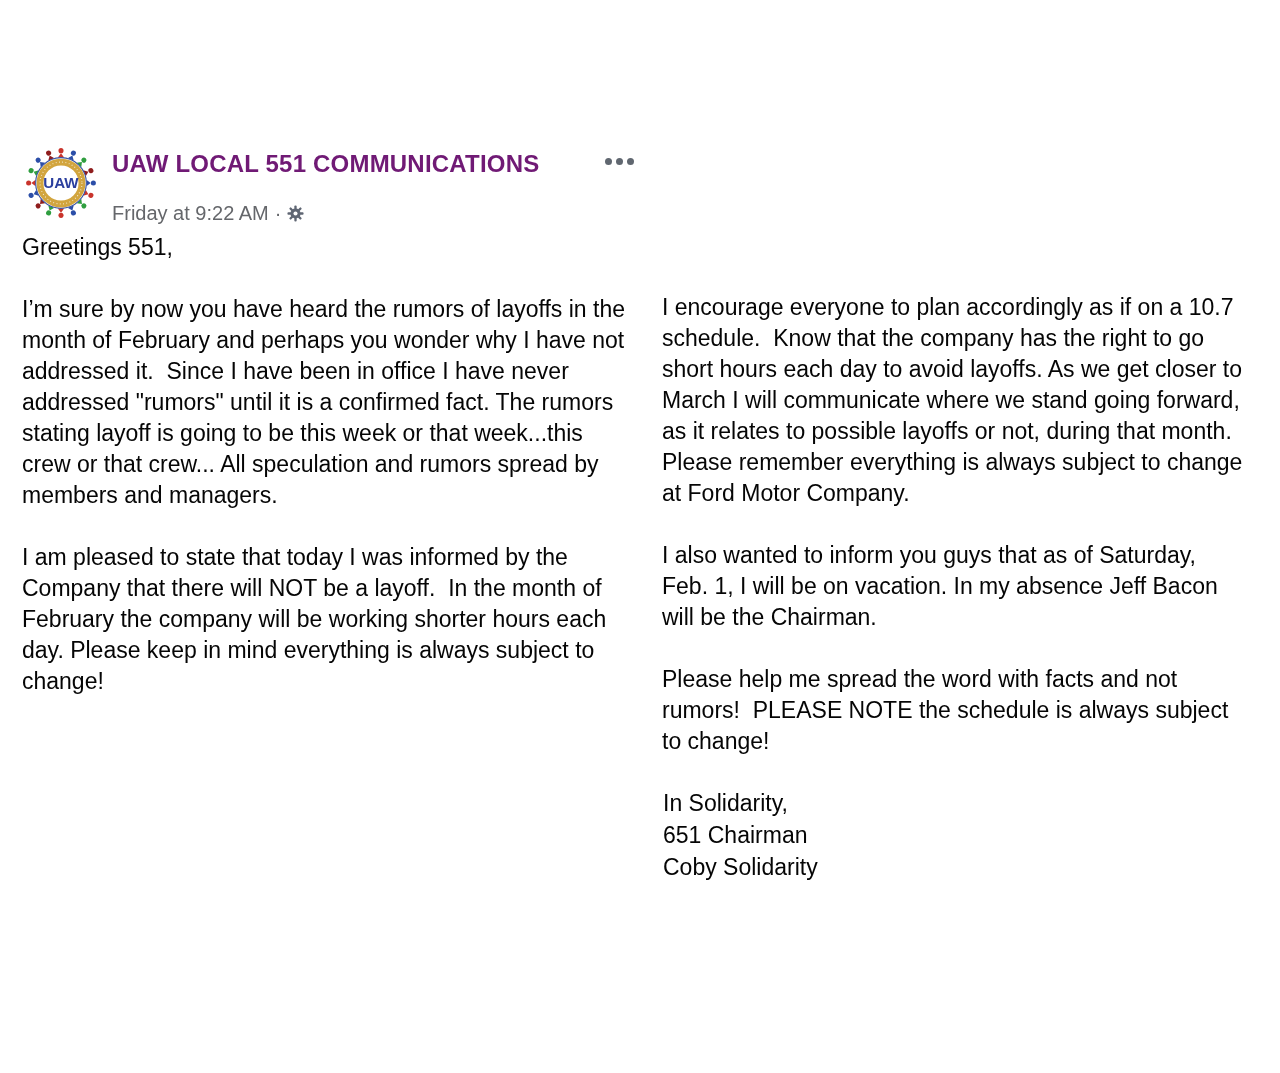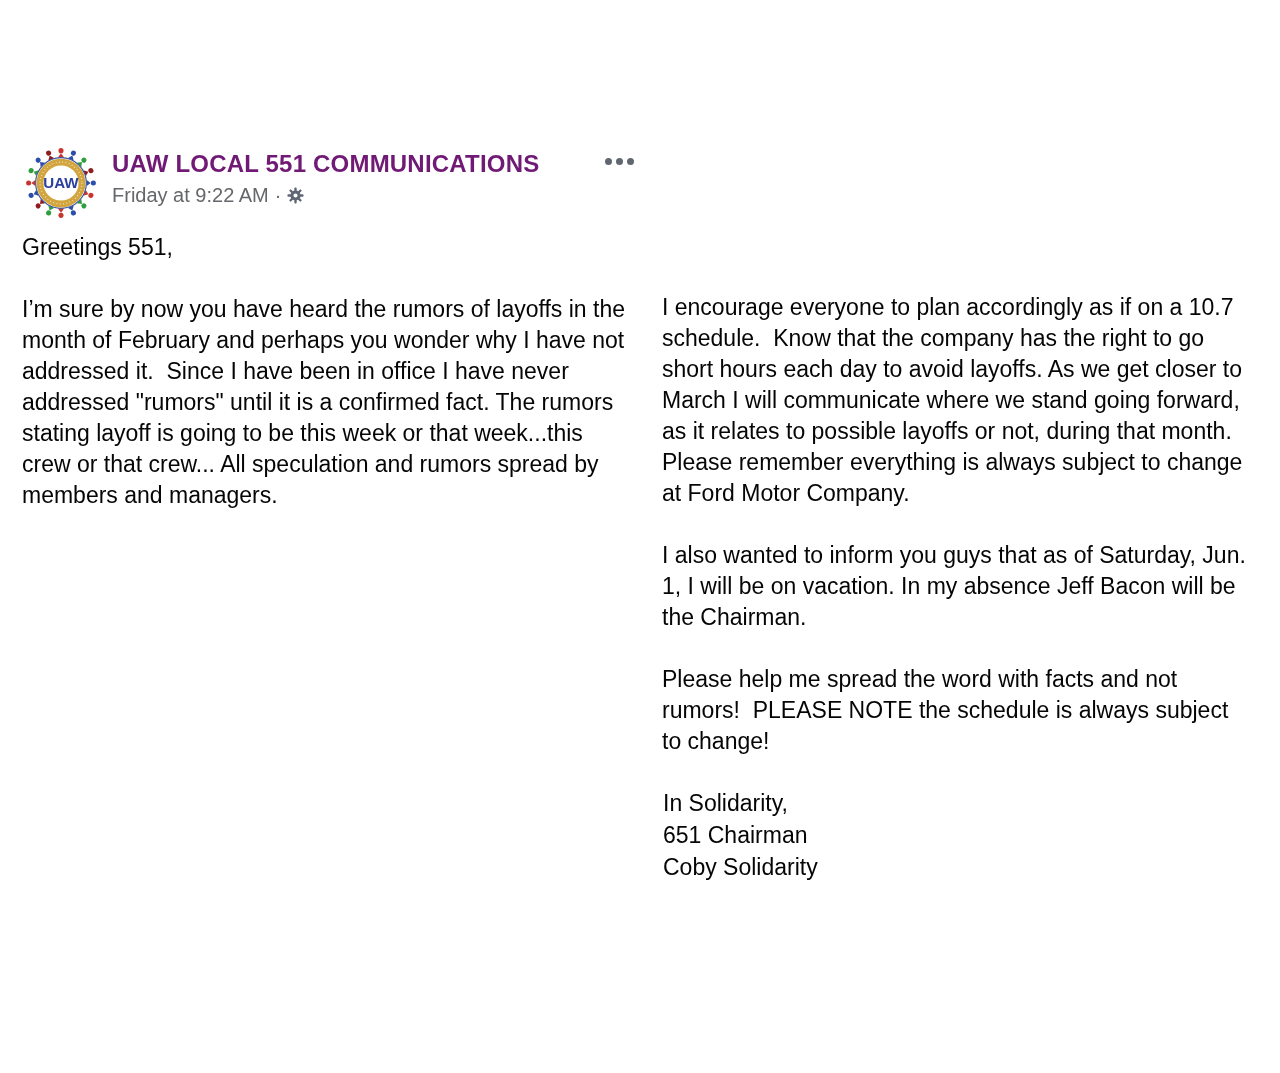--- a/index.html
+++ b/index.html
@@ -37,21 +37,21 @@
   .page-name {
     font-size: 24px;
     font-weight: bold;
     line-height: 28px;
     color: #701a75;
     letter-spacing: 0.2px;
     white-space: nowrap;
     cursor: pointer;
   }
   .meta {
-    margin-top: 5px;
+    margin-top: 23px;
     display: flex;
     align-items: center;
     gap: 6px;
     font-size: 20px;
     line-height: 24px;
     color: #65676B;
   }
   .meta .timestamp { cursor: pointer; }
   .meta .sep { color: #65676B; }
   .gear { display: inline-flex; align-items: center; }
@@ -154,24 +154,25 @@
       <span class="dot"></span>
       <span class="dot"></span>
       <span class="dot"></span>
     </div>
   </div>
 
   <div class="post-body">
     <div class="col-left">
       <p>Greetings 551,</p>
       <p>I’m sure by now you have heard the rumors of layoffs in the month of February and perhaps you wonder why I have not addressed it.  Since I have been in office I have never addressed "rumors" until it is a confirmed fact. The rumors stating layoff is going to be this week or that week...this crew or that crew... All speculation and rumors spread by members and managers.</p>
+      <p>I am pleased to state that today I was informed by the Company that there will NOT be a layoff.  In the month of February the company will be working shorter hours each day. Please keep in mind everything is always subject to change!</p>
     </div>
     <div class="col-right">
       <p>I encourage everyone to plan accordingly as if on a 10.7 schedule.  Know that the company has the right to go short hours each day to avoid layoffs. As we get closer to March I will communicate where we stand going forward, as it relates to possible layoffs or not, during that month. Please remember everything is always subject to change at Ford Motor Company.</p>
-      <p>I also wanted to inform you guys that as of Saturday, Jun. 1, I will be on vacation. In my absence Jeff Bacon will be the Chairman.</p>
+      <p>I also wanted to inform you guys that as of Saturday, Feb. 1, I will be on vacation. In my absence Jeff Bacon will be the Chairman.</p>
       <p>Please help me spread the word with facts and not rumors!  PLEASE NOTE the schedule is always subject to change!</p>
       <div class="signature">
         <p>In Solidarity,</p>
         <p>651 Chairman</p>
         <p>Coby Solidarity</p>
       </div>
     </div>
   </div>
 
 </div>

